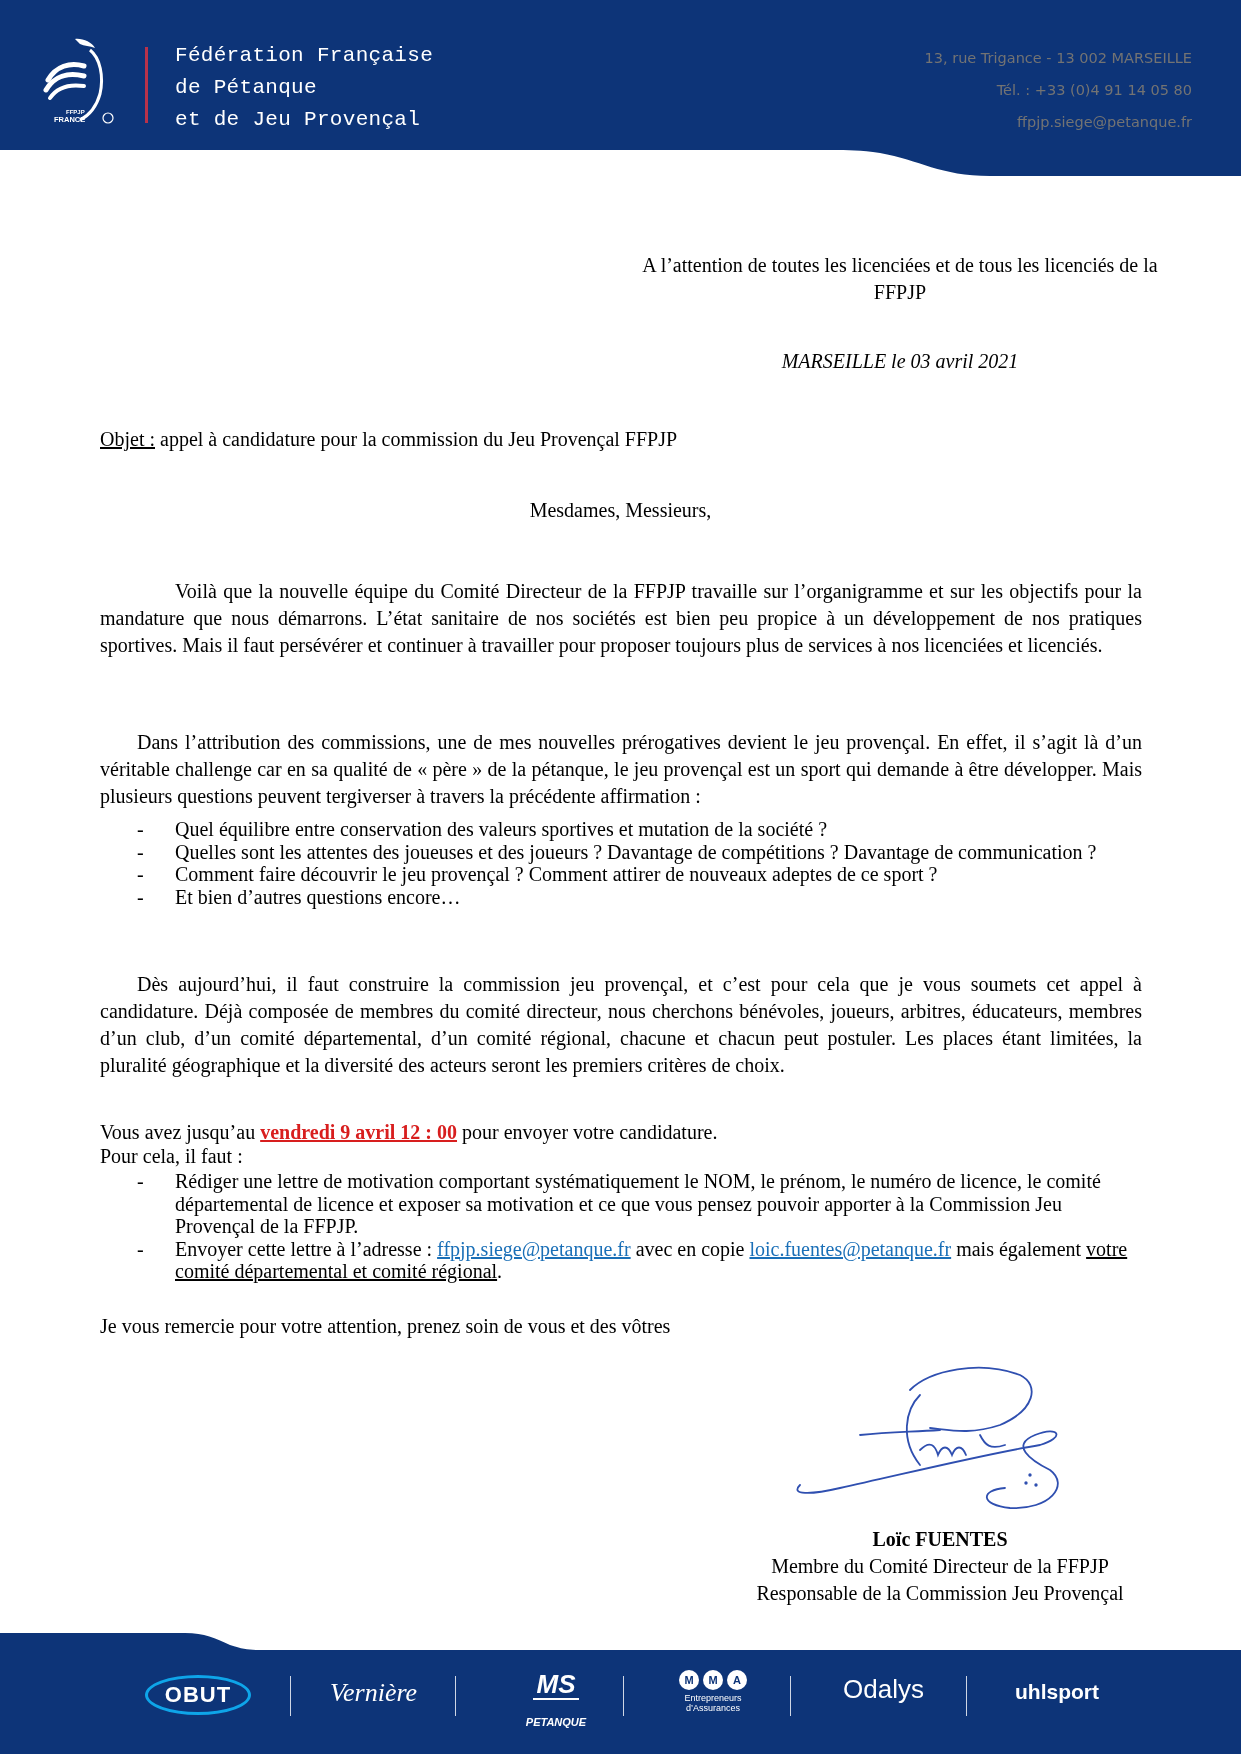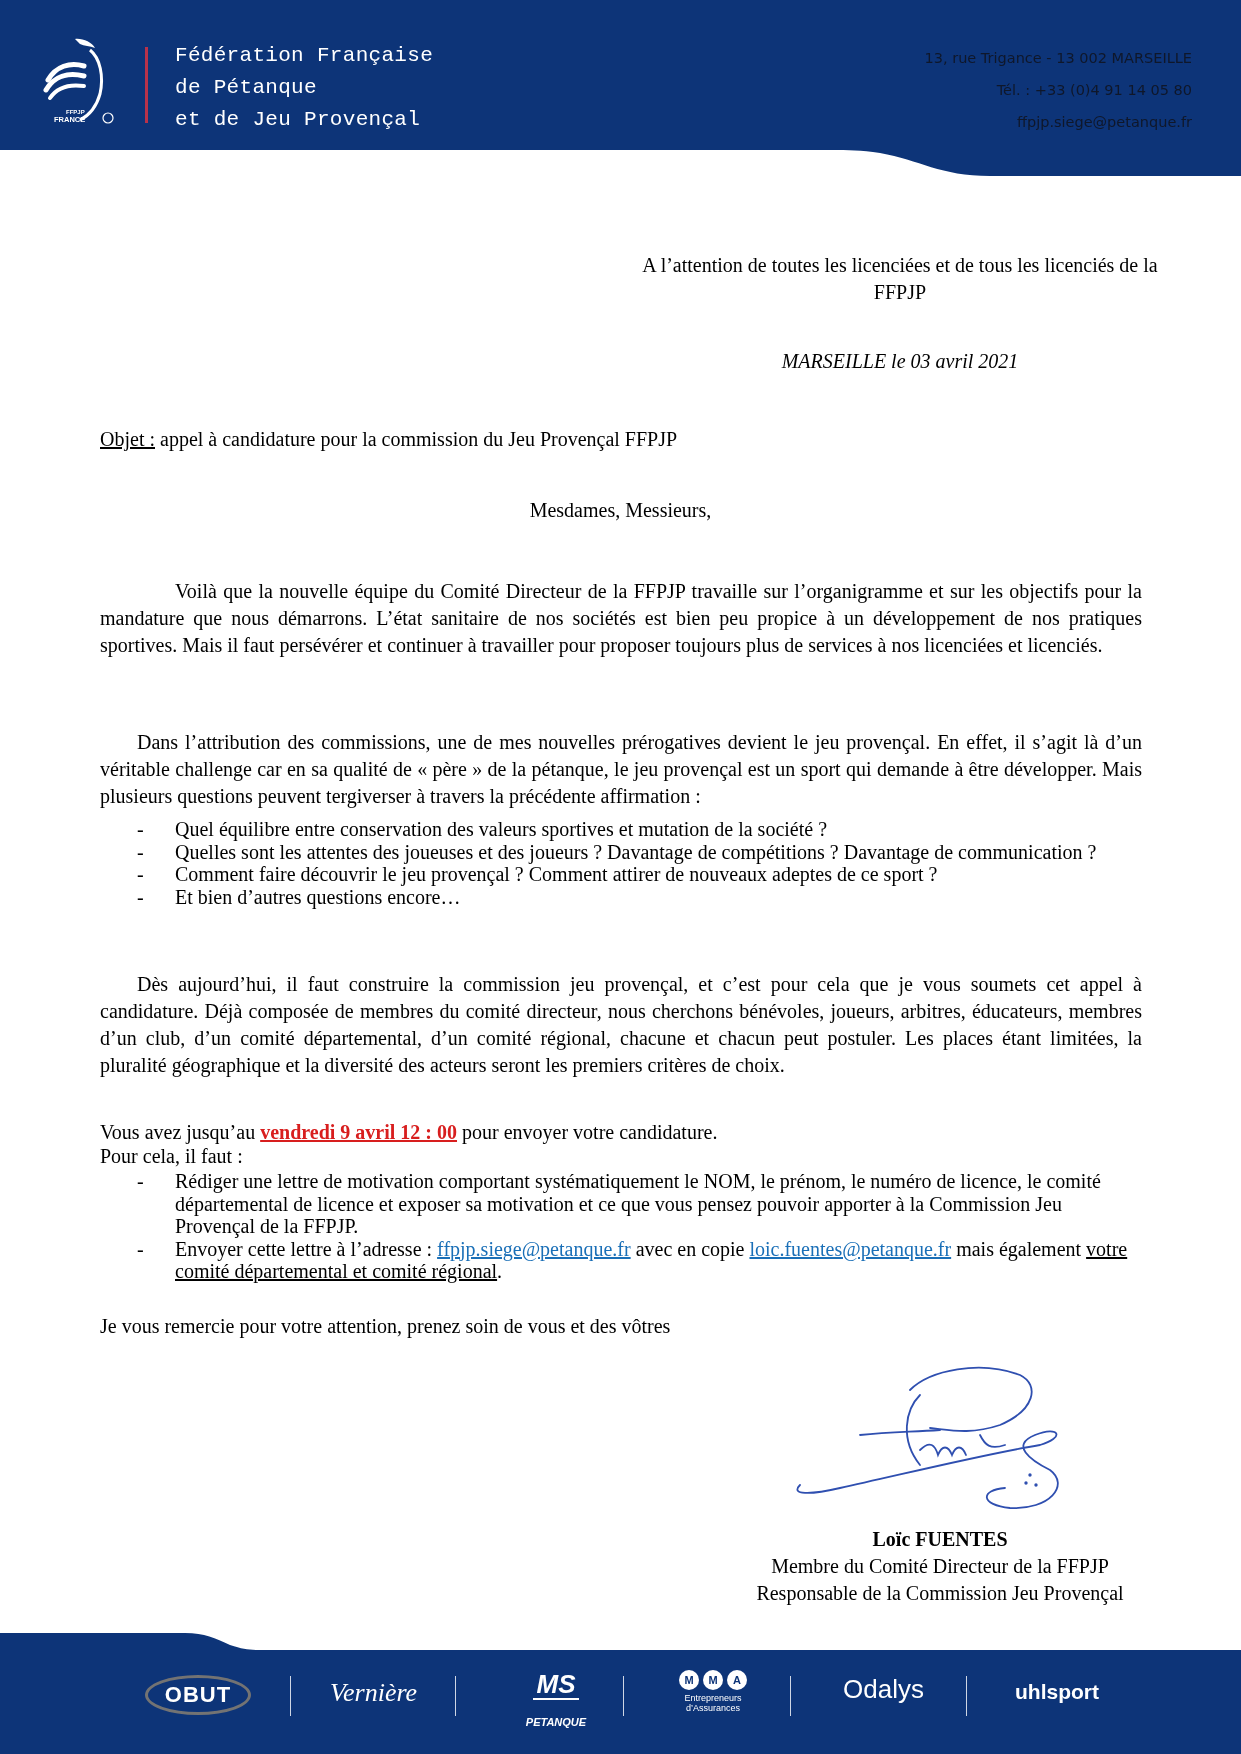--- a/index.html
+++ b/index.html
@@ -14,21 +14,21 @@
   .logo { position: absolute; left: 40px; top: 36px; width: 80px; height: 90px; }
   .logo-divider { position: absolute; left: 145px; top: 47px; width: 3px; height: 76px; background: #b8324a; }
   .org-name {
     position: absolute; left: 175px; top: 40px;
     color: #fff; font-family: "Liberation Mono", "DejaVu Sans Mono", monospace;
     font-size: 21px; line-height: 32px; letter-spacing: 0.3px;
   }
   .org-name div { white-space: nowrap; }
   .contact {
     position: absolute; right: 49px; top: 42px; text-align: right;
-    color: #0f172a; font-family: "DejaVu Sans", sans-serif; font-size: 14.5px; line-height: 32px;
+    color: #737373; font-family: "DejaVu Sans", sans-serif; font-size: 14.5px; line-height: 32px;
   }
 
   .recipient {
     position: absolute; left: 640px; top: 252px; width: 520px; text-align: center;
     font-size: 20px; line-height: 27px;
   }
   .date-line {
     position: absolute; left: 640px; top: 350px; width: 520px; text-align: center;
     font-size: 20px; font-style: italic;
   }
@@ -59,21 +59,21 @@
 
   .signature { position: absolute; left: 780px; top: 1350px; width: 300px; height: 170px; }
   .signer {
     position: absolute; left: 700px; top: 1526px; width: 480px; text-align: center;
     font-size: 20px; line-height: 27px;
   }
   .signer .name { font-weight: bold; }
   .sponsor { position: absolute; color: #fff; font-family: "Liberation Sans", sans-serif; text-align: center; }
   .sep { position: absolute; top: 1676px; width: 1px; height: 40px; background: #ffffff; opacity: 0.8; }
   .obut {
-    left: 145px; top: 1675px; width: 100px; height: 34px; border: 3px solid #737373; border-radius: 50%;
+    left: 145px; top: 1675px; width: 100px; height: 34px; border: 3px solid #0ea5e9; border-radius: 50%;
     font-weight: bold; font-size: 22px; line-height: 34px; letter-spacing: 1px;
   }
   .verniere { left: 330px; top: 1678px; font-family: "Liberation Serif", serif; font-style: italic; font-size: 26px; }
   .ms { left: 516px; top: 1670px; width: 80px; }
   .ms .big { font-size: 26px; font-style: italic; font-weight: bold; line-height: 28px; border-bottom: 2px solid #fff; width: 46px; margin: 0 auto; }
   .ms .small { font-size: 11px; font-style: italic; font-weight: bold; margin-top: 16px; }
   .mma { left: 668px; top: 1670px; width: 90px; }
   .mma .circles { display: flex; justify-content: center; gap: 4px; }
   .mma .c { width: 20px; height: 20px; border-radius: 50%; background: #fff; color: #0d3478; font-weight: bold; font-size: 11px; line-height: 20px; }
   .mma .small { font-size: 9px; line-height: 10px; margin-top: 3px; }

